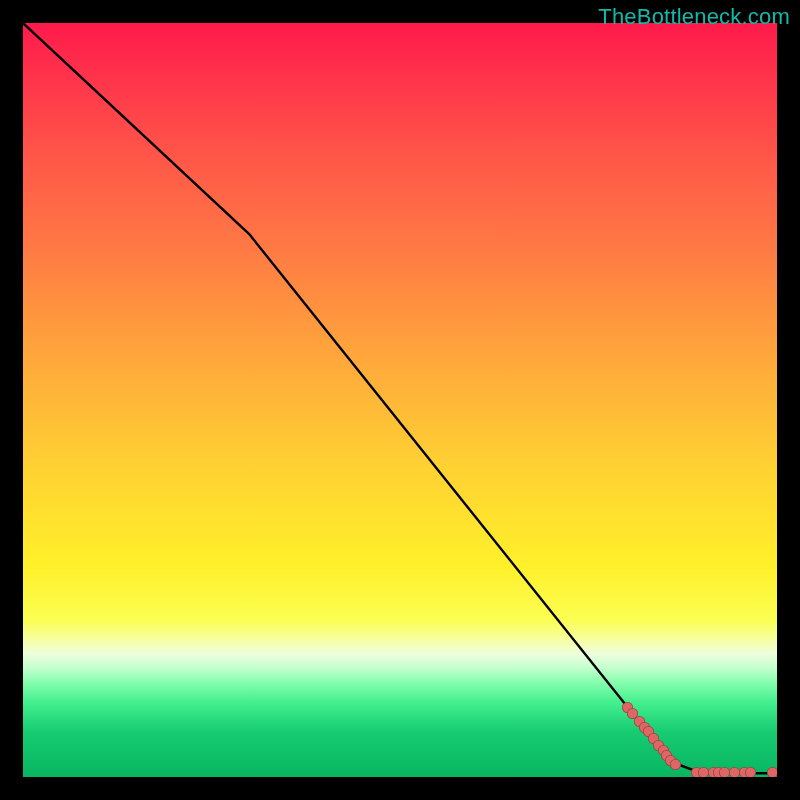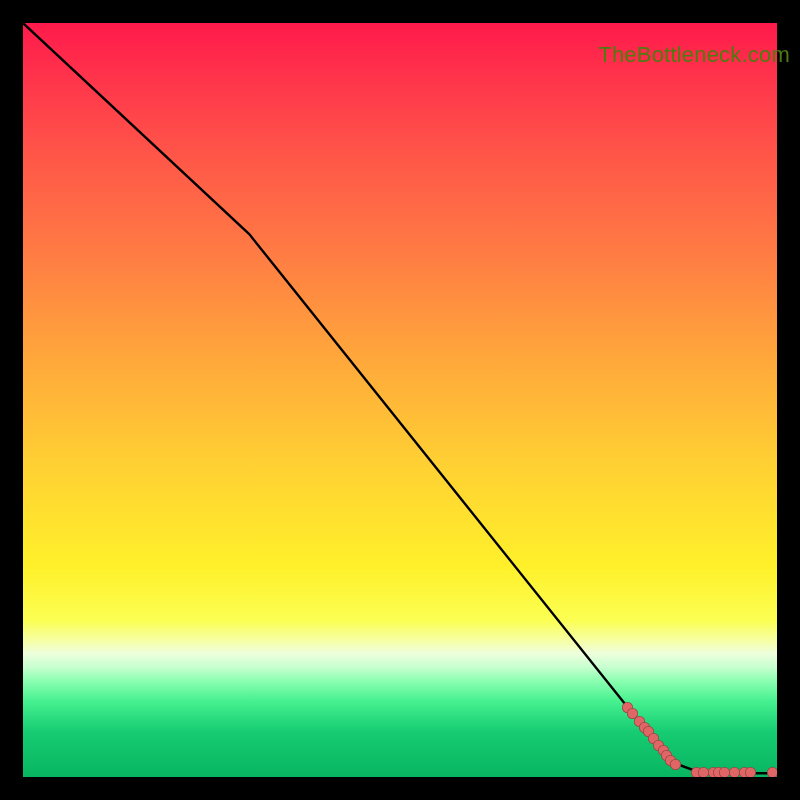--- a/index.html
+++ b/index.html
@@ -14,27 +14,26 @@
   .stage {
     position: relative;
     width: 800px;
     height: 800px;
     background: #000;
   }
   .watermark {
     position: absolute;
     top: 4px;
     right: 10px;
-    color: #4d7c0f;
+    color: #14b8a6;
     font-size: 22px;
     font-weight: 500;
     letter-spacing: 0.2px;
     z-index: 5;
     user-select: none;
-    margin-top: 38px;
   }
   .plot {
     position: absolute;
     left: 23px;
     top: 23px;
     width: 754px;
     height: 754px;
     overflow: hidden;
   }
   .gradient {

